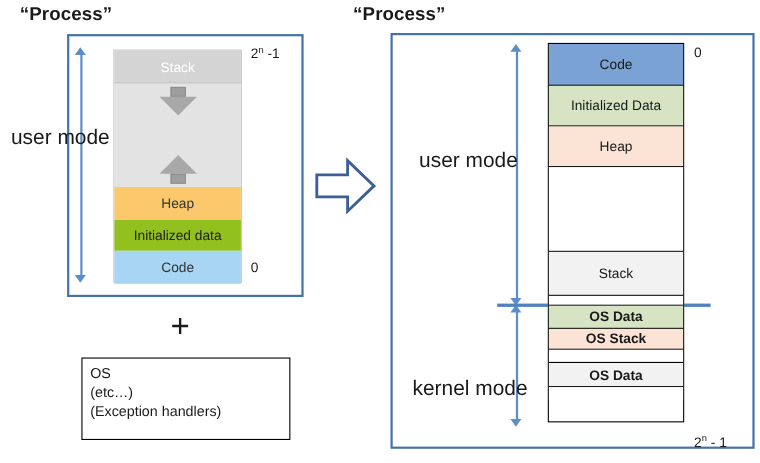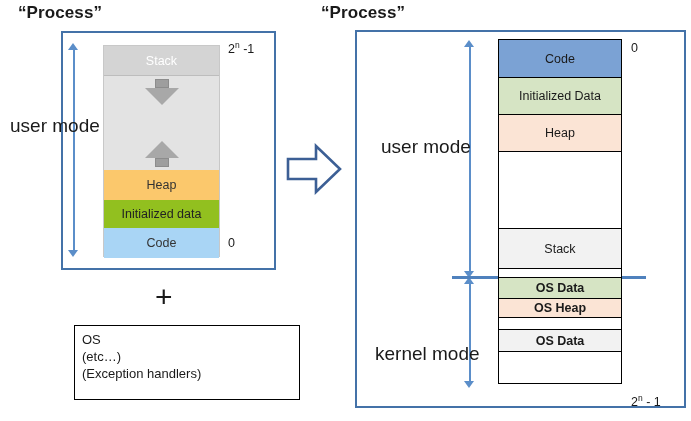--- a/index.html
+++ b/index.html
@@ -97,21 +97,21 @@
       <div class="fa-shaft"></div>
     </div>
   </div>
   <div class="seg seg-heap" style="height:30px;">Heap</div>
   <div class="seg seg-init" style="height:28px;">Initialized data</div>
   <div class="seg seg-code" style="height:30px;">Code</div>
 </div>
 
 <div class="abs plus" style="left:155px;top:282px;">+</div>
 
-<div class="abs osbox" style="left:74px;top:325px;width:226px;height:75px;">
+<div class="abs osbox" style="left:74px;top:325px;width:190px;height:75px;">
   <div>OS</div>
   <div>(etc…)</div>
   <div>(Exception handlers)</div>
 </div>
 
 <div class="abs blockarrow" style="left:286px;top:143px;">
   <svg width="56" height="52" viewBox="0 0 56 52">
     <polygon points="2,16 30,16 30,3 54,26 30,49 30,36 2,36" fill="#ffffff" stroke="#3c5f95" stroke-width="2.6" stroke-linejoin="miter"></polygon>
   </svg>
 </div>
@@ -142,17 +142,17 @@
 </div>
 
 <div class="abs mem-right" style="left:498px;top:39px;width:124px;height:345px;">
   <div class="rseg r-code" style="height:38px;">Code</div>
   <div class="rseg r-init" style="height:37px;">Initialized Data</div>
   <div class="rseg r-heap" style="height:37px;">Heap</div>
   <div class="rseg r-empty" style="height:77px;"></div>
   <div class="rseg r-stack" style="height:40px;">Stack</div>
   <div class="rseg r-empty" style="height:9px;"></div>
   <div class="rseg r-init bold" style="height:21px;">OS Data</div>
-  <div class="rseg r-heap bold" style="height:19px;">OS Heap</div>
+  <div class="rseg r-heap bold" style="height:19px;">OS Stack</div>
   <div class="rseg r-empty" style="height:12px;"></div>
   <div class="rseg r-stack bold" style="height:22px;">OS Data</div>
   <div class="rseg r-empty" style="height:12px;"></div>
 </div>
 
 </body></html>

